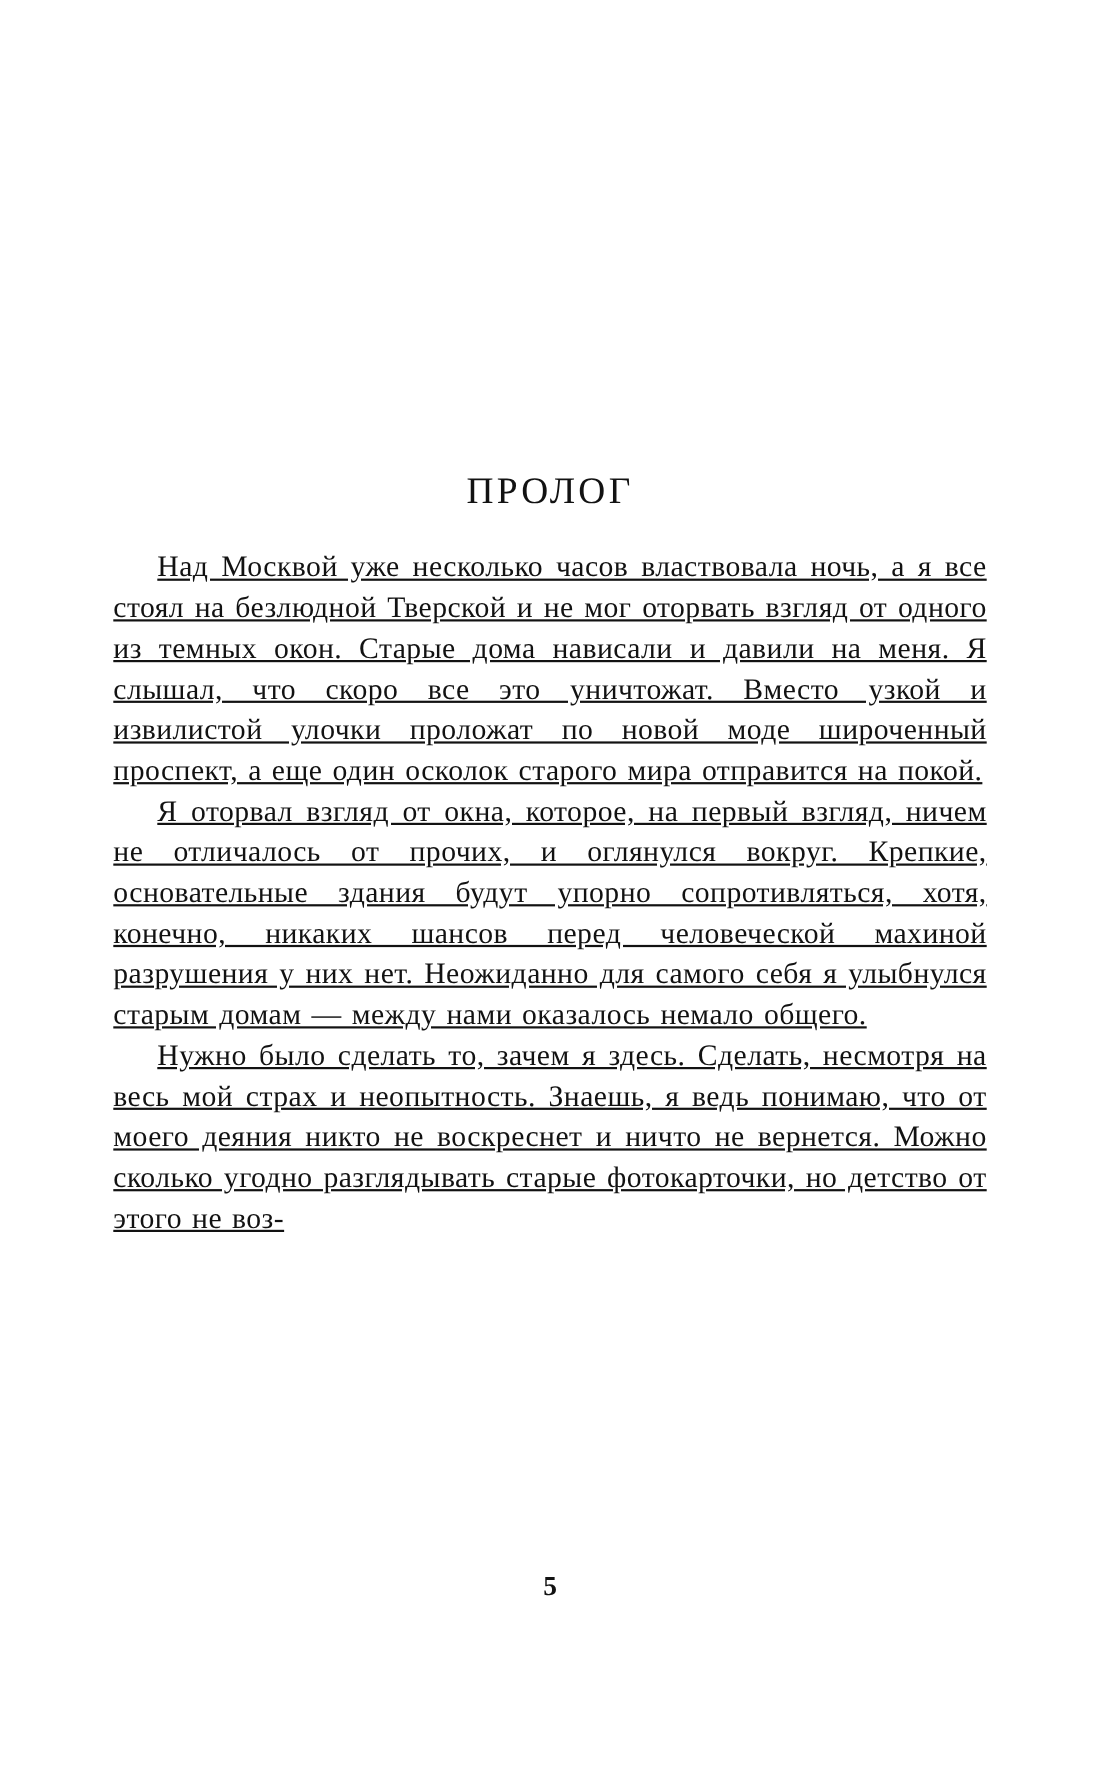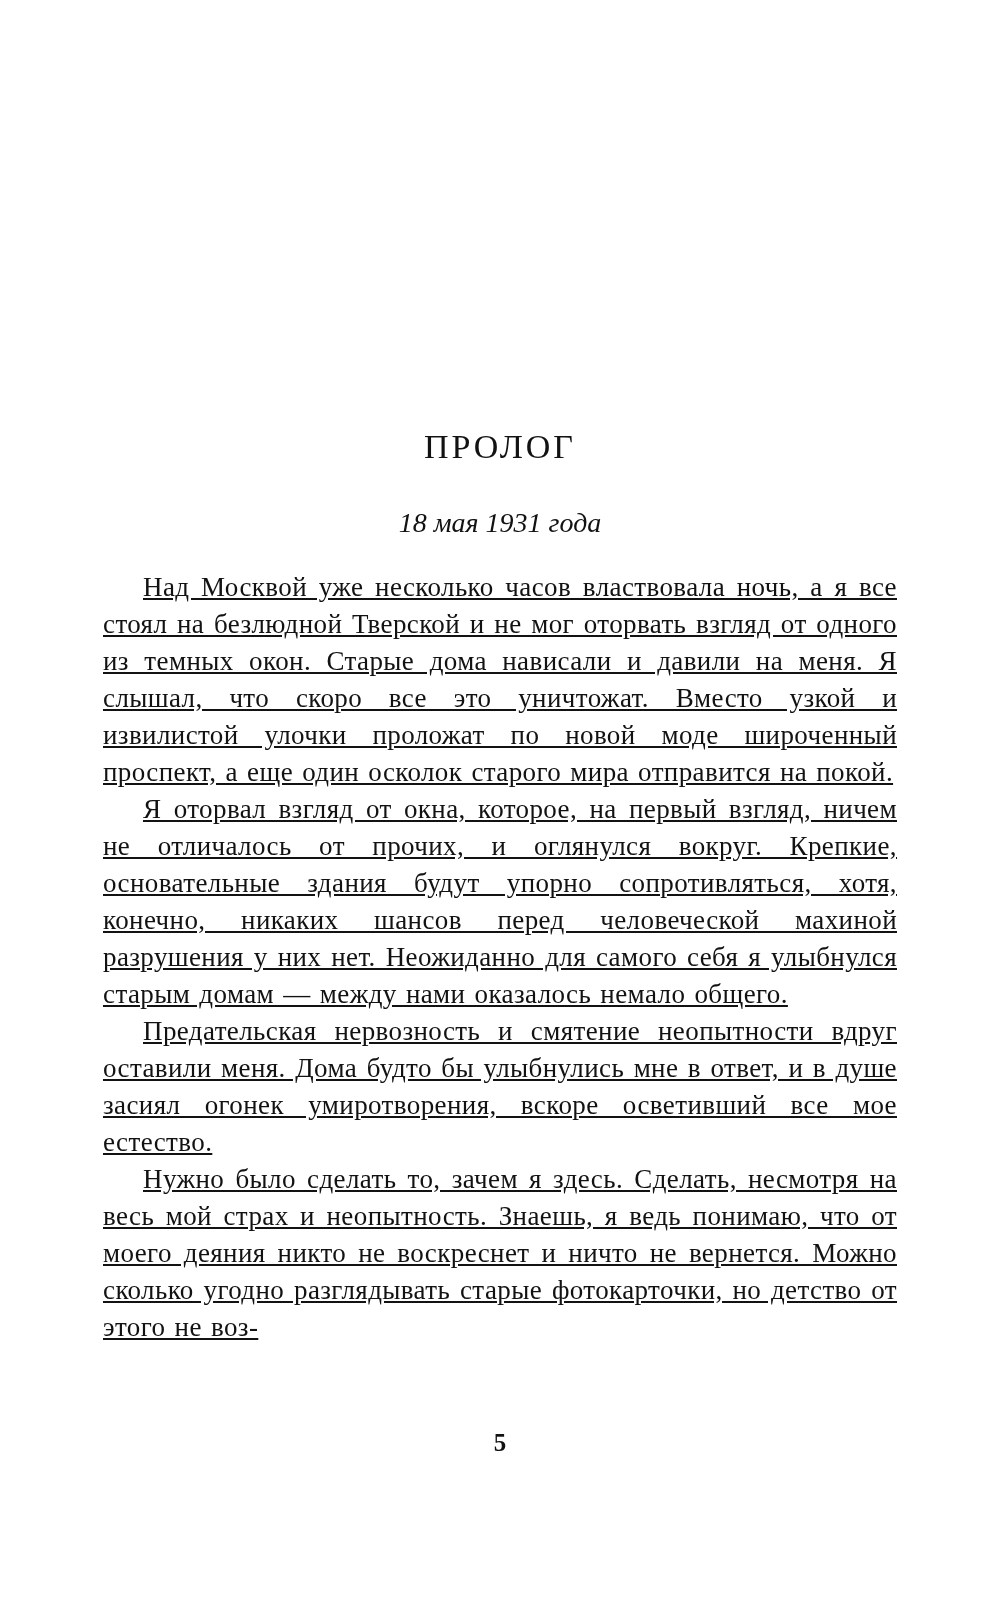--- a/index.html
+++ b/index.html
@@ -60,24 +60,22 @@
     font-weight: bold;
   }
 </style>
 </head>
 <body>
 
 <div class="page">
 
   <div class="chapter-heading">ПРОЛОГ</div>
 
-  <div class="date-subtitle">18 мая 1931 года</div>
 
   <div class="body-text">
     <p class="para">Над Москвой уже несколько часов властвовала ночь, а я все стоял на безлюдной Тверской и не мог оторвать взгляд от одного из темных окон. Старые дома нависали и давили на меня. Я слышал, что скоро все это уничтожат. Вместо узкой и извилистой улочки проложат по новой моде широченный проспект, а еще один осколок старого мира отправится на покой.</p>
     <p class="para">Я оторвал взгляд от окна, которое, на первый взгляд, ничем не отличалось от прочих, и оглянулся вокруг. Крепкие, основательные здания будут упорно сопротивляться, хотя, конечно, никаких шансов перед человеческой махиной разрушения у них нет. Неожиданно для самого себя я улыбнулся старым домам — между нами оказалось немало общего.</p>
-    <p class="para">Предательская нервозность и смятение неопытности вдруг оставили меня. Дома будто бы улыбнулись мне в ответ, и в душе засиял огонек умиротворения, вскоре осветивший все мое естество.</p>
     <p class="para">Нужно было сделать то, зачем я здесь. Сделать, несмотря на весь мой страх и неопытность. Знаешь, я ведь понимаю, что от моего деяния никто не воскреснет и ничто не вернется. Можно сколько угодно разглядывать старые фотокарточки, но детство от этого не воз-</p>
   </div>
 
   <div class="page-number">5</div>
 
 </div>
 
 </body></html>

